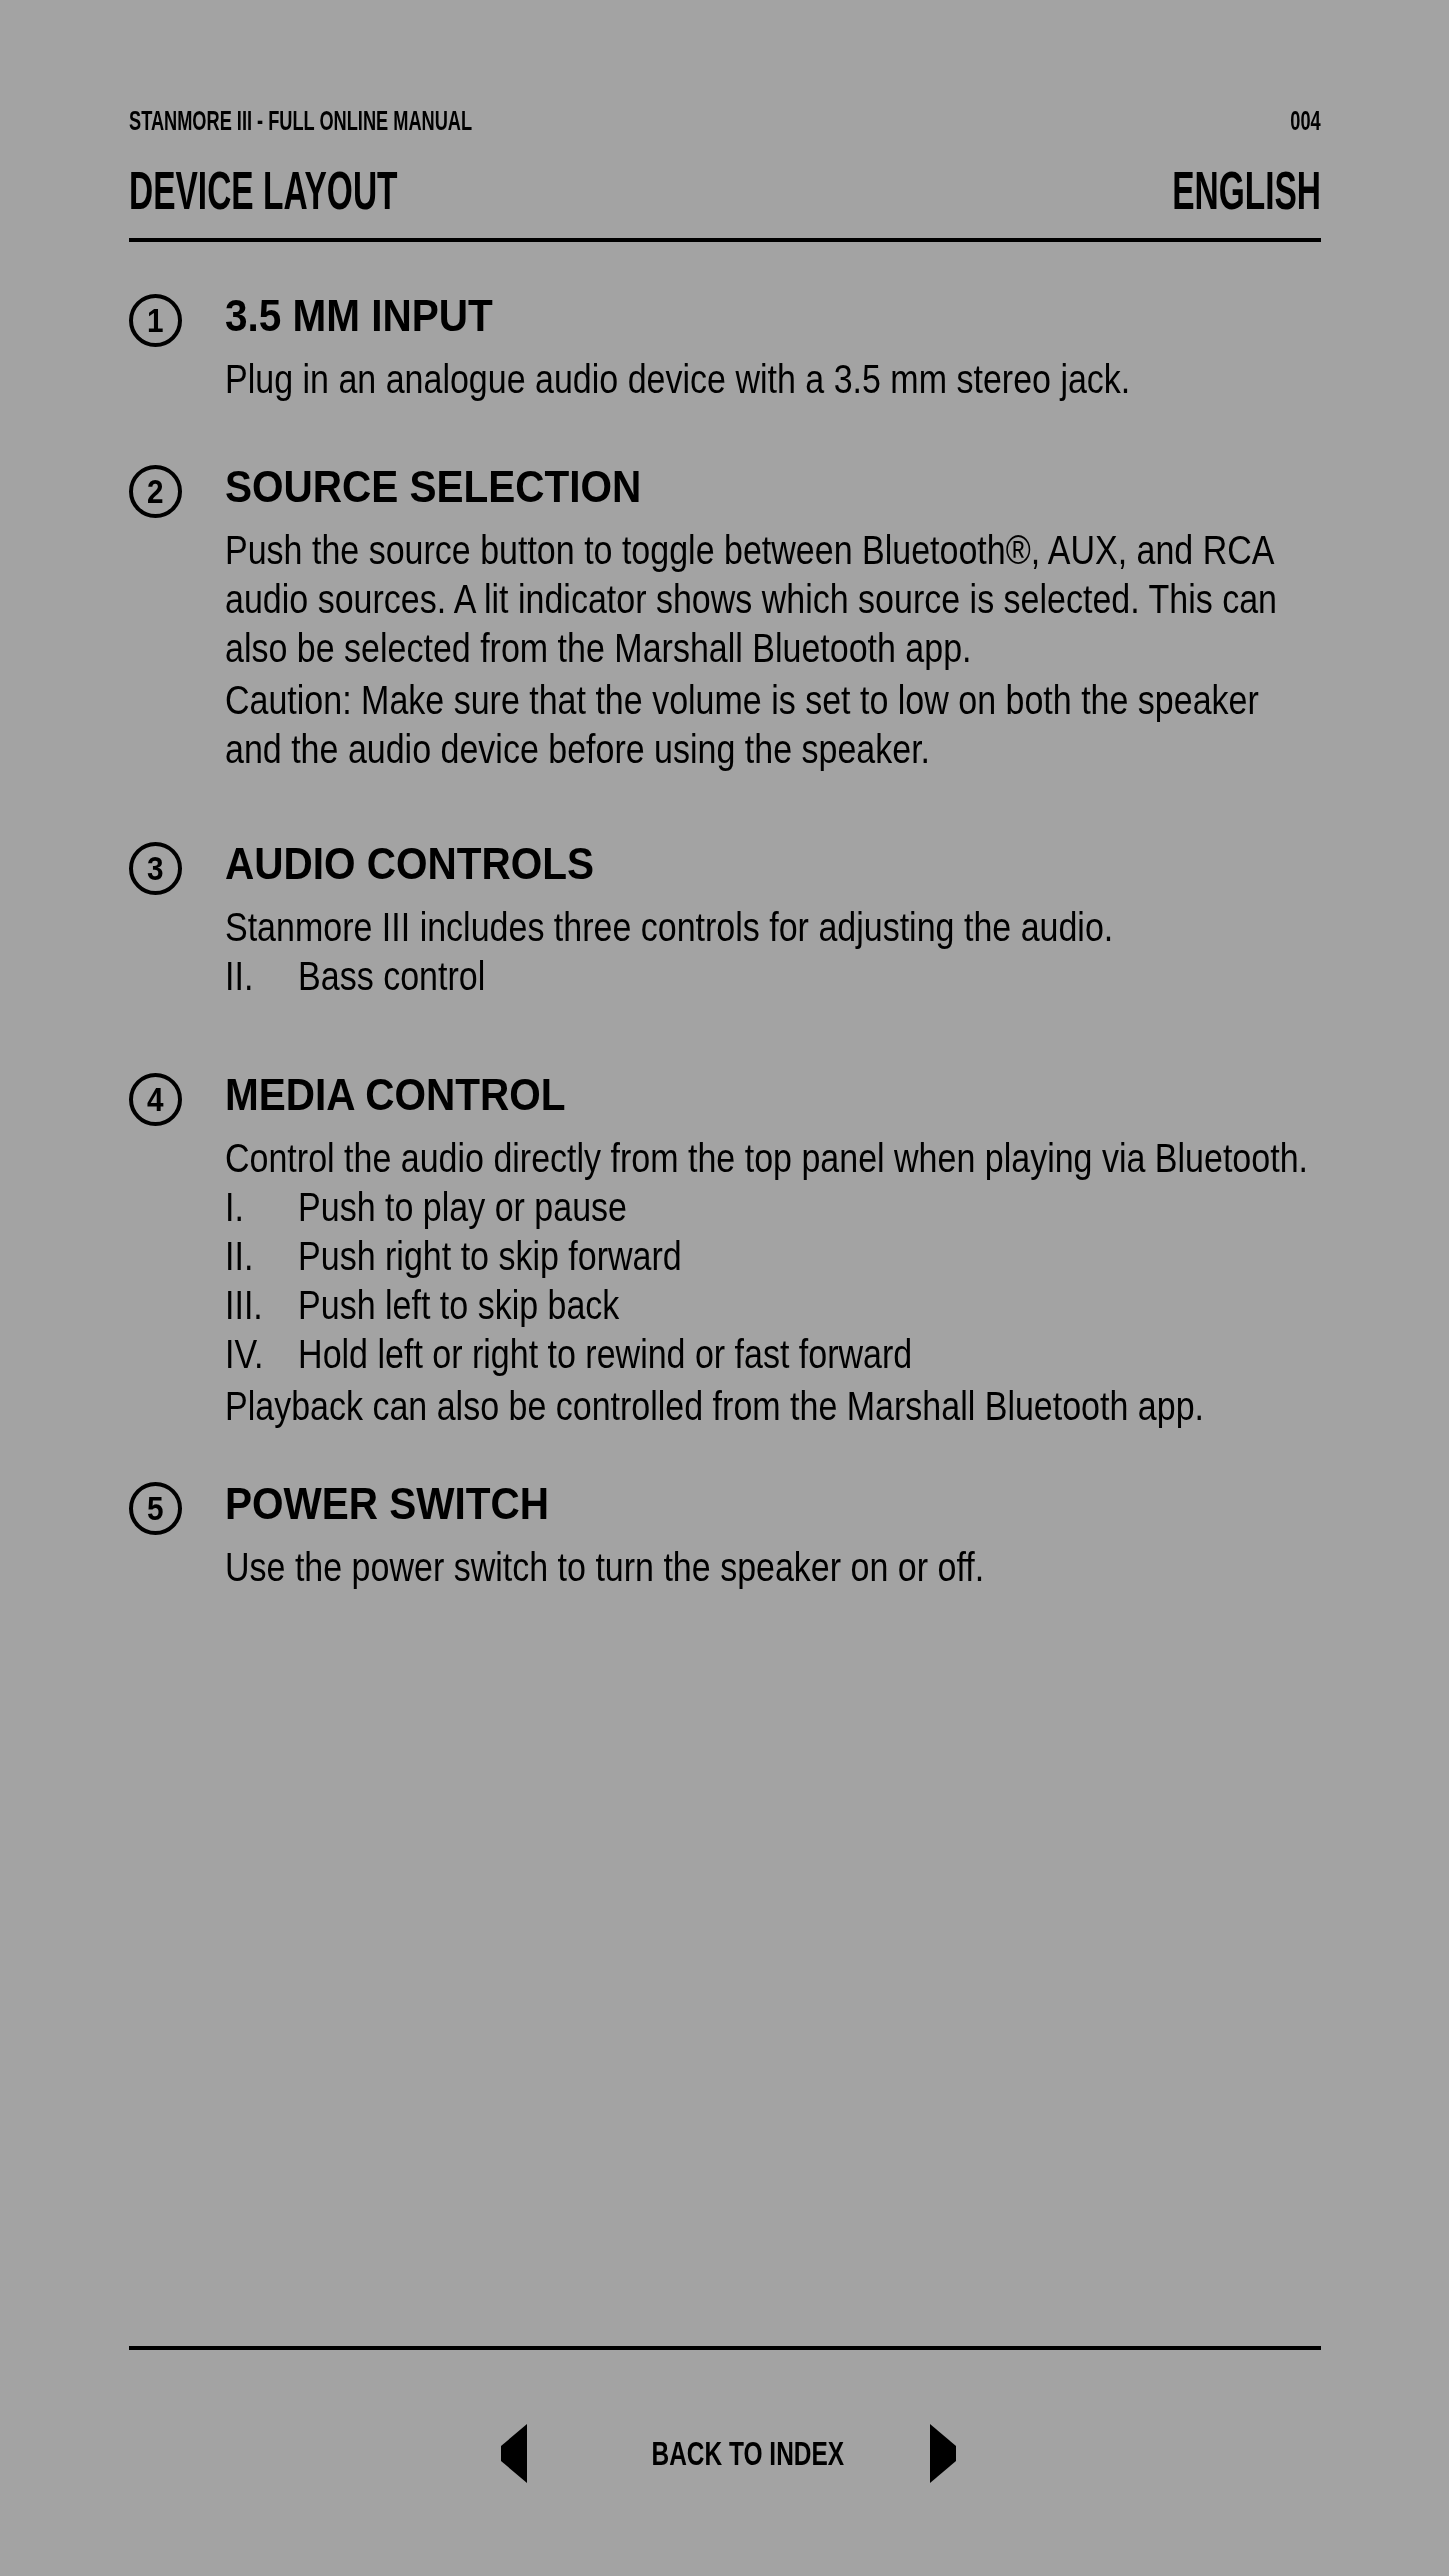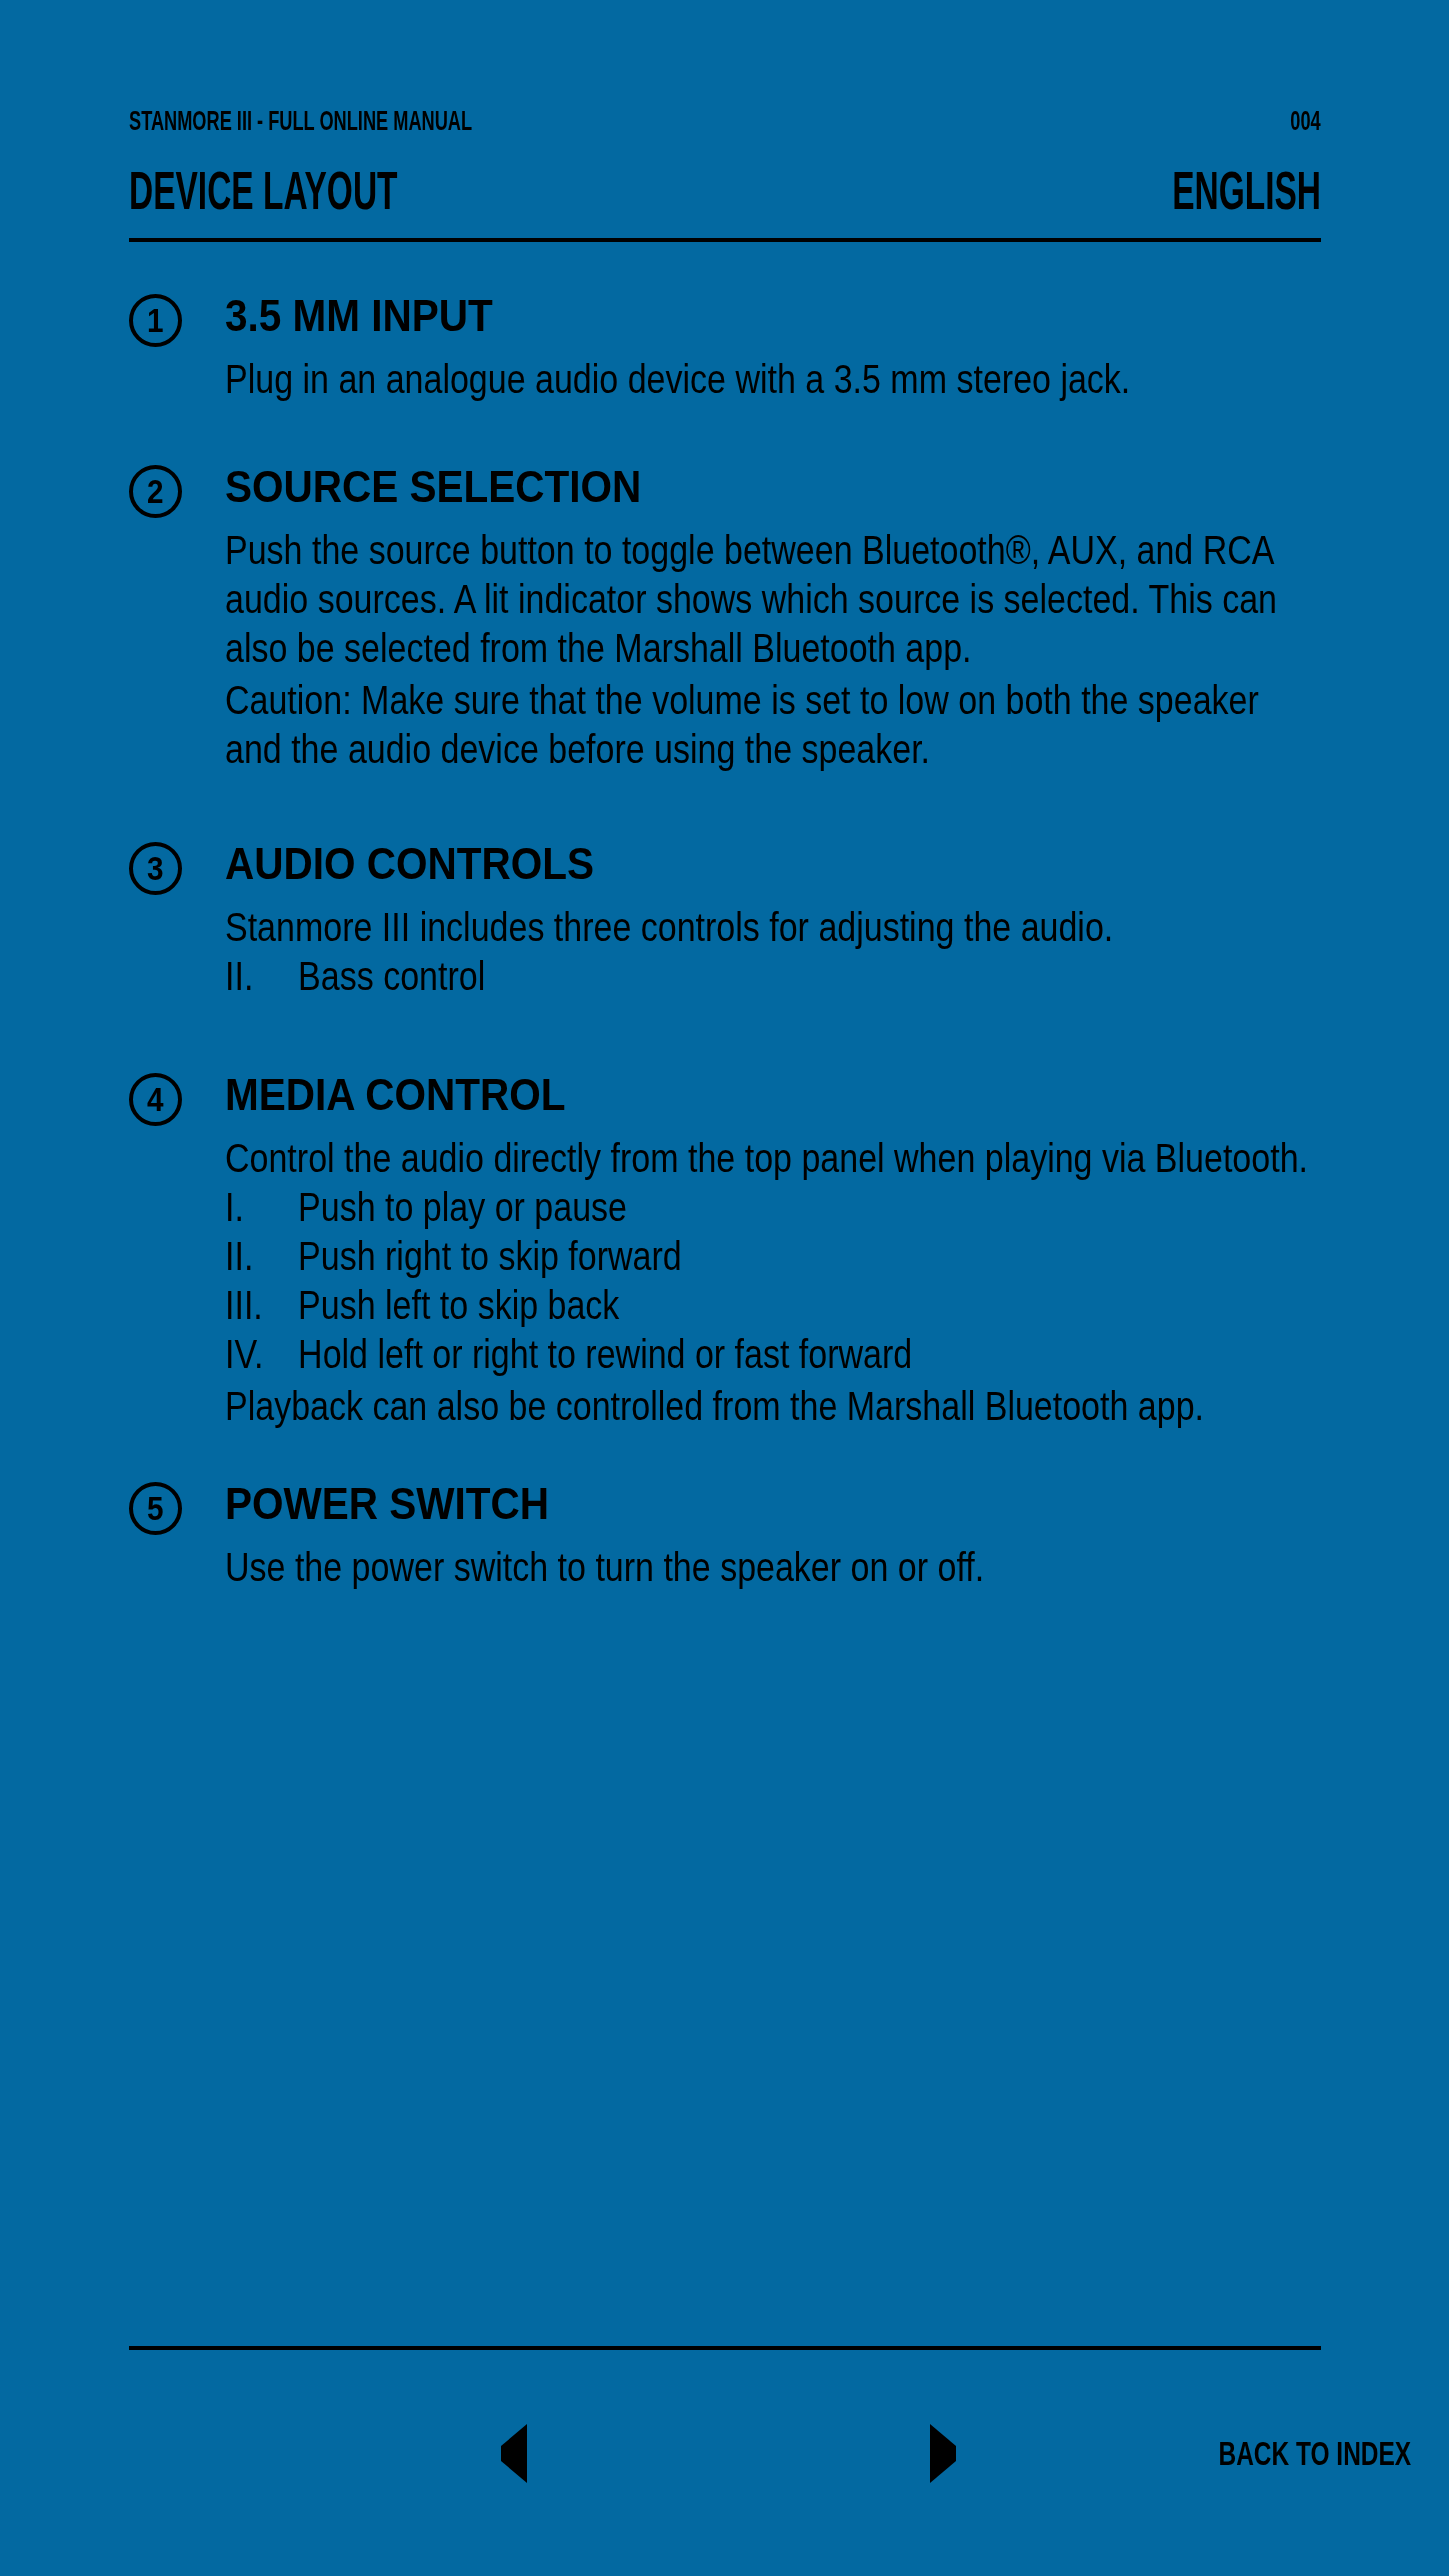--- a/index.html
+++ b/index.html
@@ -1,19 +1,19 @@
 <!DOCTYPE html>
 <html style="font-size:13.4px"><head>
 <meta charset="utf-8">
 <title>Manual Page</title>
 <style>
   html,body { margin:0; padding:0; background:#e8e8e8; }
   .page {
     position:relative; width:1449px; height:2576px; margin:0 auto;
-    background:#0369a1; color:#000000;
+    background:#a3a3a3; color:#000000;
     font-family:"Liberation Sans","DejaVu Sans",sans-serif;
     overflow:hidden;
   }
   .content { position:absolute; left:129px; top:0; width:1192px; }
 
   
   .cx { display:inline-block; white-space:pre-line; width:max-content; transform-origin:0 50%; }
   .cx-disp  { transform:scaleX(0.65); }   
   .cx-title { transform:scaleX(0.62); }   
   .cx-head  { transform:scaleX(0.90); }   
@@ -55,21 +55,21 @@
 
   .footer-rule { position:absolute; left:129px; top:2346px; width:1192px; height:4.2px; background:#000; }
   .footer-nav  { position:absolute; left:0; top:2431px; width:1449px; height:45px; }
   .nav-btn { position:absolute; top:0; width:26px; height:45px; cursor:pointer; background:transparent; border:none; padding:0; }
   .nav-prev { left:501px; }
   .nav-next { left:930px; }
   .tri { width:0; height:0; border-top:22.5px solid transparent; border-bottom:22.5px solid transparent; }
   .tri-left  { border-right:26px solid #000; }
   .tri-right { border-left:26px solid #000; }
   .back-label {
-    position:absolute; left:16px; right:0; top:0; text-align:right;
+    position:absolute; left:16px; right:0; top:0; text-align:center;
     font-weight:bold; font-size:34px; line-height:45px; cursor:pointer;margin-left:30px;
   }
 </style>
 </head>
 <body>
 
 <div class="page">
   <div class="content">
 
     <div class="topbar">

